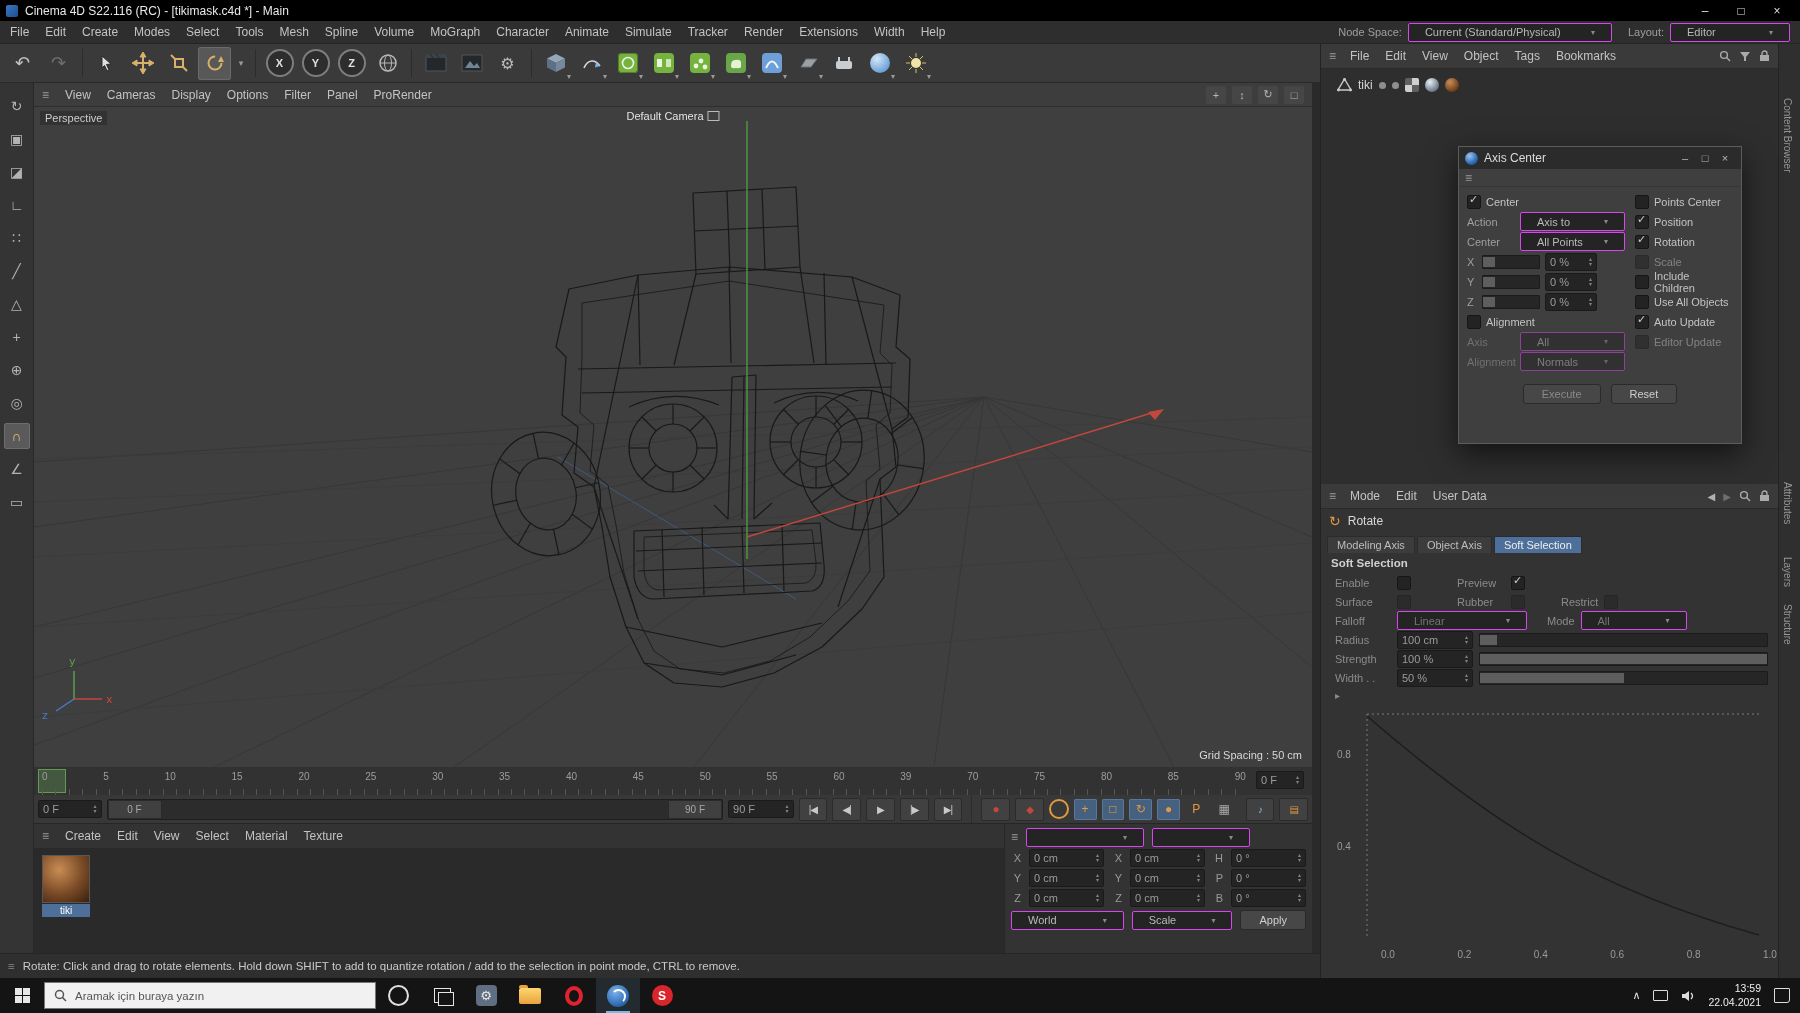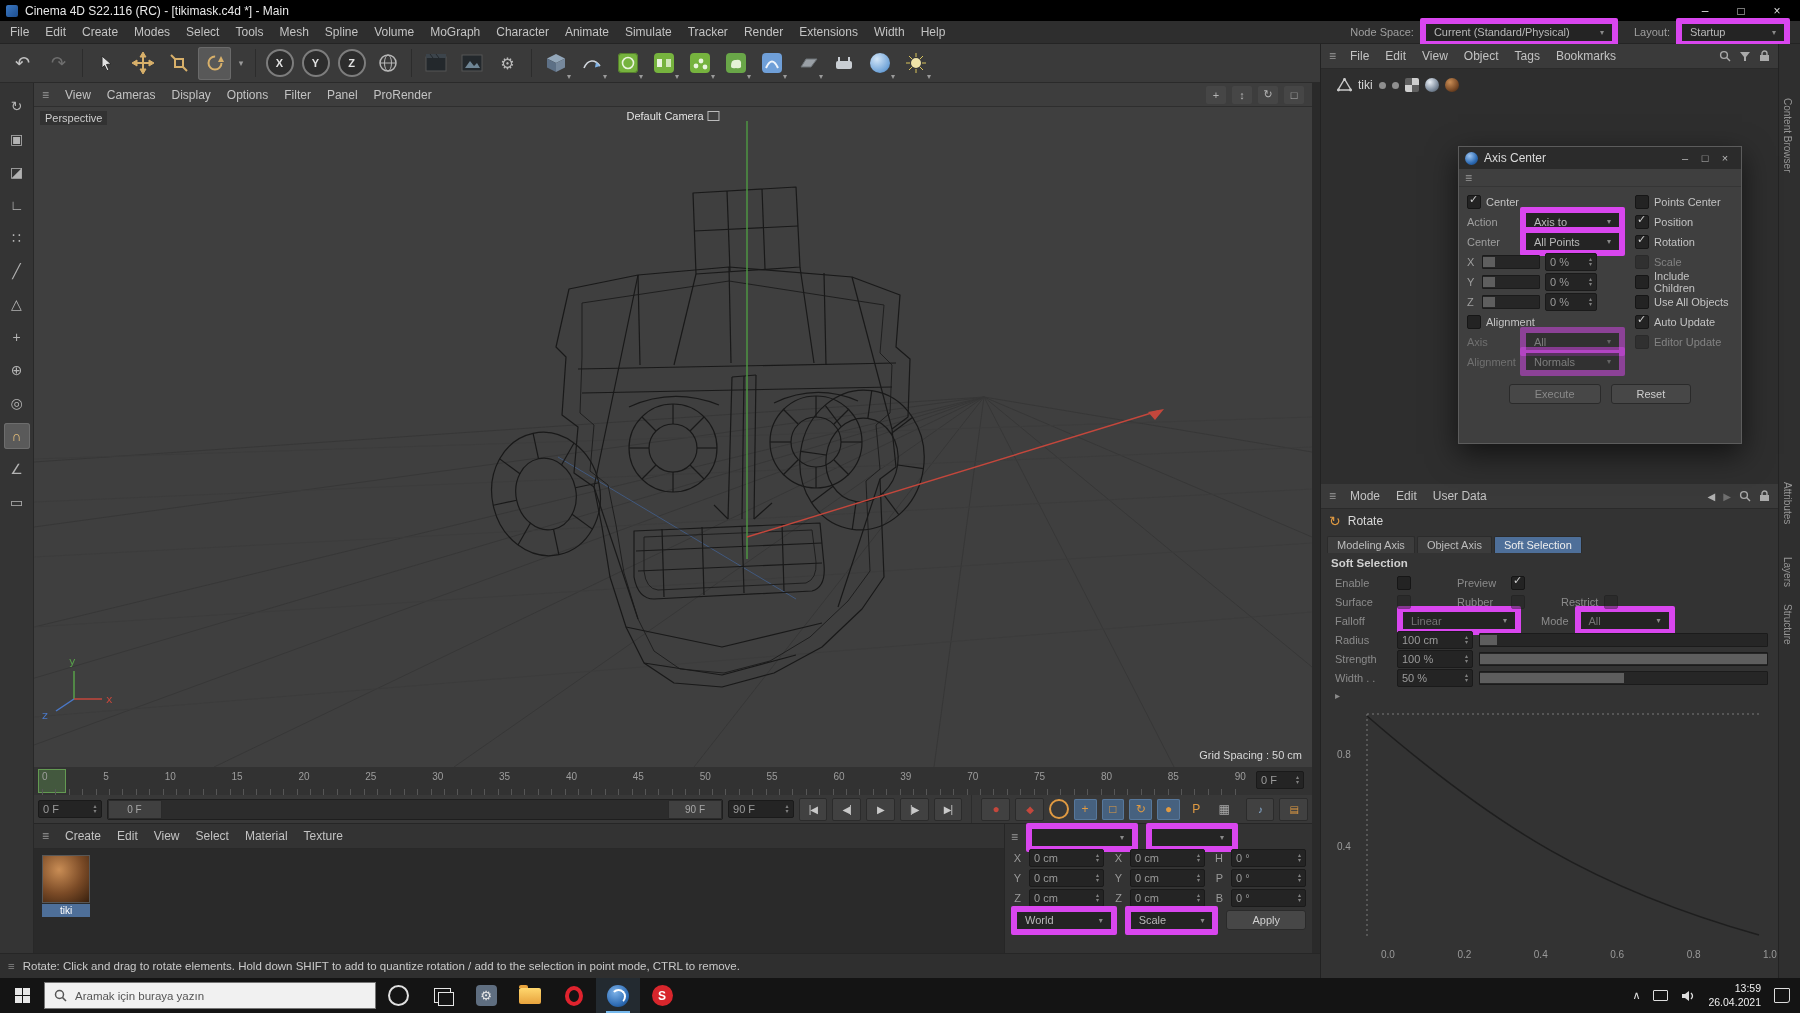--- a/index.html
+++ b/index.html
@@ -10,21 +10,21 @@
   .menu{display:flex;align-items:center;gap:16px;font-size:12px;color:#c3c3c3;}
   .menu span{cursor:default;white-space:nowrap;}
   .ic{display:inline-flex;align-items:center;justify-content:center;cursor:default;}
   
   #titlebar{left:0;top:0;width:1800px;height:21px;background:#000;color:#e8e8e8;display:flex;align-items:center;padding:0 6px;box-sizing:border-box;font-size:12px;}
   .appicon{width:12px;height:12px;border-radius:2px;background:linear-gradient(135deg,#3b78c2,#1d4e8f);margin-right:7px;}
   .wbtns{margin-left:auto;display:flex;gap:2px;}
   .wbtn{width:34px;height:19px;display:flex;align-items:center;justify-content:center;color:#ddd;font-size:12px;}
   
   #menubar{left:0;top:21px;width:1800px;height:23px;background:#2e2e2e;border-bottom:1px solid #242424;display:flex;align-items:center;padding:0 10px;box-sizing:border-box;}
-  .dd{background:#242424;border:6px solid #d946ef;border-radius:2px;height:17px;display:inline-flex;align-items:center;padding:0 8px;gap:6px;color:#b9b9b9;font-size:11px;white-space:nowrap;}
+  .dd{background:#242424;border:1px solid #d946ef;border-radius:2px;height:17px;display:inline-flex;align-items:center;padding:0 16px;gap:6px;color:#b9b9b9;font-size:11px;white-space:nowrap;}
   .dd .chev{margin-left:auto;font-size:8px;color:#8a8a8a;}
   .dd.dis{color:#747474;}
   
   #toolbar{left:0;top:44px;width:1320px;height:39px;background:#3a3a3a;border-bottom:1px solid #2a2a2a;display:flex;align-items:center;padding:0 6px;gap:3px;box-sizing:border-box;}
   .tb{position:relative;width:33px;height:33px;border-radius:3px;display:flex;align-items:center;justify-content:center;}
   .tb.active{background:#585858;box-shadow:inset 0 0 0 1px #6a6a6a;}
   .tb .crn{position:absolute;right:1px;bottom:-1px;font-size:8px;color:#9a9a9a;}
   .tsep{width:1px;height:28px;background:#2c2c2c;margin:0 4px;}
   .lockc{width:24px;height:24px;border-radius:50%;background:#2d2d2d;border:2px solid #7d7d7d;color:#e2e2e2;display:flex;align-items:center;justify-content:center;font-size:11px;font-weight:bold;}
   .gsq{width:20px;height:20px;border-radius:4px;}
@@ -62,21 +62,21 @@
   #matmanbar{height:24px;display:flex;align-items:center;gap:16px;padding:0 8px;border-bottom:1px solid #292929;}
   #matcontent{height:105px;background:#2a2a2a;padding:6px 8px;box-sizing:border-box;}
   #matthumb{width:46px;height:46px;border:1px solid #575757;background:radial-gradient(circle at 35% 30%,#c98d55,#7a4a26 55%,#38200e);}
   #matname{width:48px;background:#4e6f99;color:#fff;font-size:10px;text-align:center;margin-top:1px;padding:1px 0;}
   
   #coords{left:1005px;top:824px;width:307px;height:129px;background:#333;box-sizing:border-box;padding:2px 6px;}
   #coordbar{height:22px;display:flex;align-items:center;gap:8px;}
   .crow{display:flex;align-items:center;gap:8px;height:20px;}
   .clabel{width:10px;color:#9a9a9a;font-size:11px;text-align:right;}
   .cfield{flex:1;}
-  .btn{background:#474747;border:1px solid #2a2a2a;border-radius:3px;color:#cfcfcf;font-size:11px;height:18px;display:inline-flex;align-items:center;justify-content:center;padding:0 25px;}
+  .btn{background:#474747;border:1px solid #2a2a2a;border-radius:3px;color:#cfcfcf;font-size:11px;height:18px;display:inline-flex;align-items:center;justify-content:center;padding:0 18px;}
   .btn.dim{color:#8a8a8a;}
   
   #statusbar{left:0;top:953px;width:1320px;height:25px;background:#2f2f2f;border-top:1px solid #262626;display:flex;align-items:center;gap:8px;padding:0 8px;box-sizing:border-box;color:#c9c9c9;font-size:11.5px;}
   
   #rightcol{left:1320px;top:44px;width:458px;height:934px;background:#333;border-left:1px solid #222;box-sizing:border-box;}
   .pbar{height:24px;display:flex;align-items:center;gap:14px;padding:0 8px;background:#3a3a3a;border-bottom:1px solid #2a2a2a;}
   .pbar .right{margin-left:auto;display:flex;gap:8px;align-items:center;}
   #ombody{height:415px;background:#2e2e2e;padding:6px 6px;box-sizing:border-box;}
   .objrow{display:flex;align-items:center;gap:6px;height:20px;padding-left:10px;}
   .objname{color:#d5d5d5;font-size:12px;}
@@ -178,21 +178,21 @@
       <span>Help</span>
     </div>
     <div class="row" style="margin-left:auto;gap:6px;">
       <span style="color:#9f9f9f;font-size:11px;">Node Space:</span>
       <span class="dd" style="width:170px;">
         <span>Current (Standard/Physical)</span>
         <span class="chev">▾</span>
       </span>
       <span style="color:#9f9f9f;font-size:11px;margin-left:10px;">Layout:</span>
       <span class="dd" style="width:86px;">
-        <span>Startup</span>
+        <span>Editor</span>
         <span class="chev">▾</span>
       </span>
     </div>
   </div>
 
   <div id="toolbar" class="abs">
     <span class="tb" style="color:#c2c2c2;font-size:18px;">↶</span>
     <span class="tb" style="color:#6e6e6e;font-size:18px;">↷</span>
     <span class="tsep"></span>
     <span class="tb">
@@ -1061,19 +1061,19 @@
       </span>
     <div id="tray">
       <span class="trayic">∧</span>
       <span class="monic"></span>
       <svg width="14" height="12">
           <polygon points="1,4 4,4 8,1 8,11 4,8 1,8" fill="#ddd"></polygon>
           <path d="M10,3 Q13,6 10,9" stroke="#ddd" fill="none" stroke-width="1.3"></path>
         </svg>
       <span id="clock">
         <span>13:59</span>
-        <span>26.04.2021</span>
+        <span>22.04.2021</span>
       </span>
       <span class="notif"></span>
     </div>
   </div>
 
 </div>
 
 </body></html>

